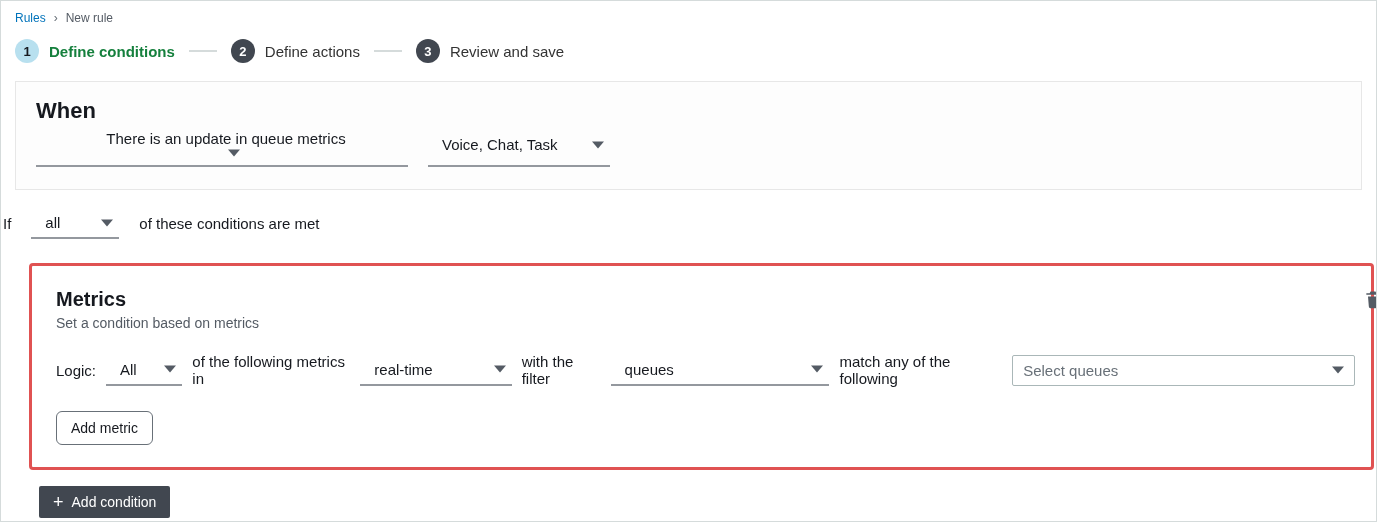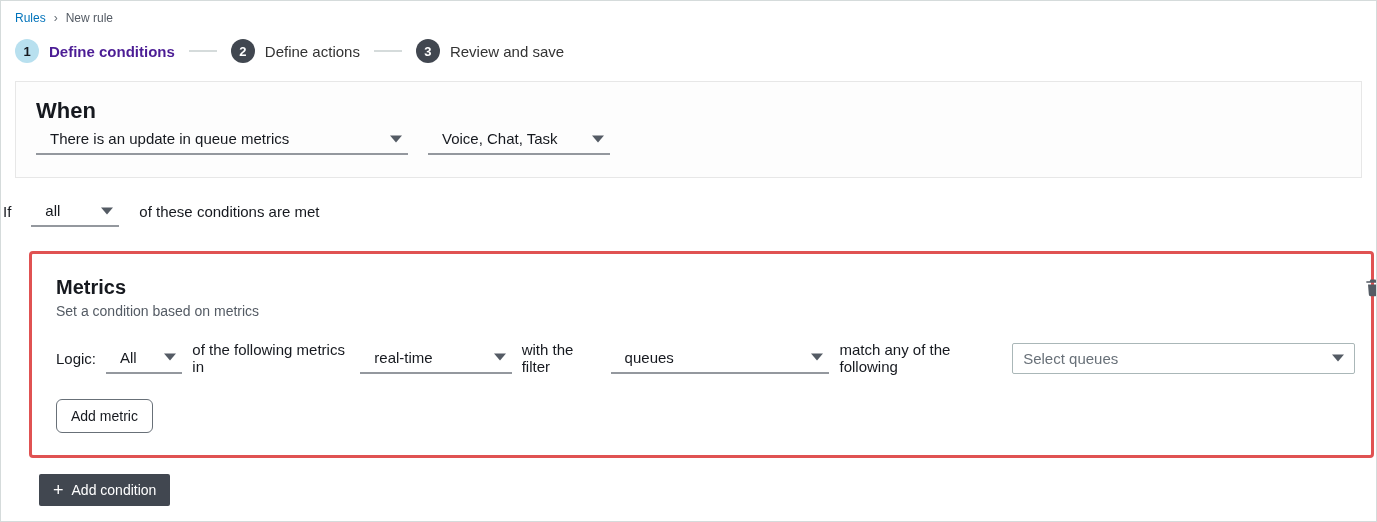--- a/index.html
+++ b/index.html
@@ -53,21 +53,21 @@
     font-size: 13px;
     font-weight: 600;
     background: #414750;
     color: #fff;
   }
   .step.active .step-circle {
     background: #b8e0ef;
     color: #16191f;
   }
   .step-label { font-size: 15px; color: #333; }
-  .step.active .step-label { font-weight: 700; color: #4c1d95; }
+  .step.active .step-label { font-weight: 700; color: #15803d; }
   .step-connector {
     width: 28px;
     height: 2px;
     background: #d5dbdb;
     margin: 0 14px;
   }
 
   
   .when-card {
     border: 1px solid #e7e7e7;
@@ -97,21 +97,21 @@
     cursor: pointer;
     font-size: 15px;
     color: #16191f;
   }
   .u-select .caret {
     margin-left: 16px;
     display: inline-flex;
   }
   .caret svg { width: 12px; height: 12px; fill: #545b64; }
 
-  .sel-wide { width: 372px; }
+  .sel-wide { width: 372px; flex-direction: column; }
   .sel-med  { width: 182px; }
   .sel-tiny { width: 88px; }
   .sel-logic{ width: 80px; }
   .sel-rt   { width: 160px; }
   .sel-fil  { width: 232px; }
 
   
   .cond-row {
     display: flex;
     align-items: center;

